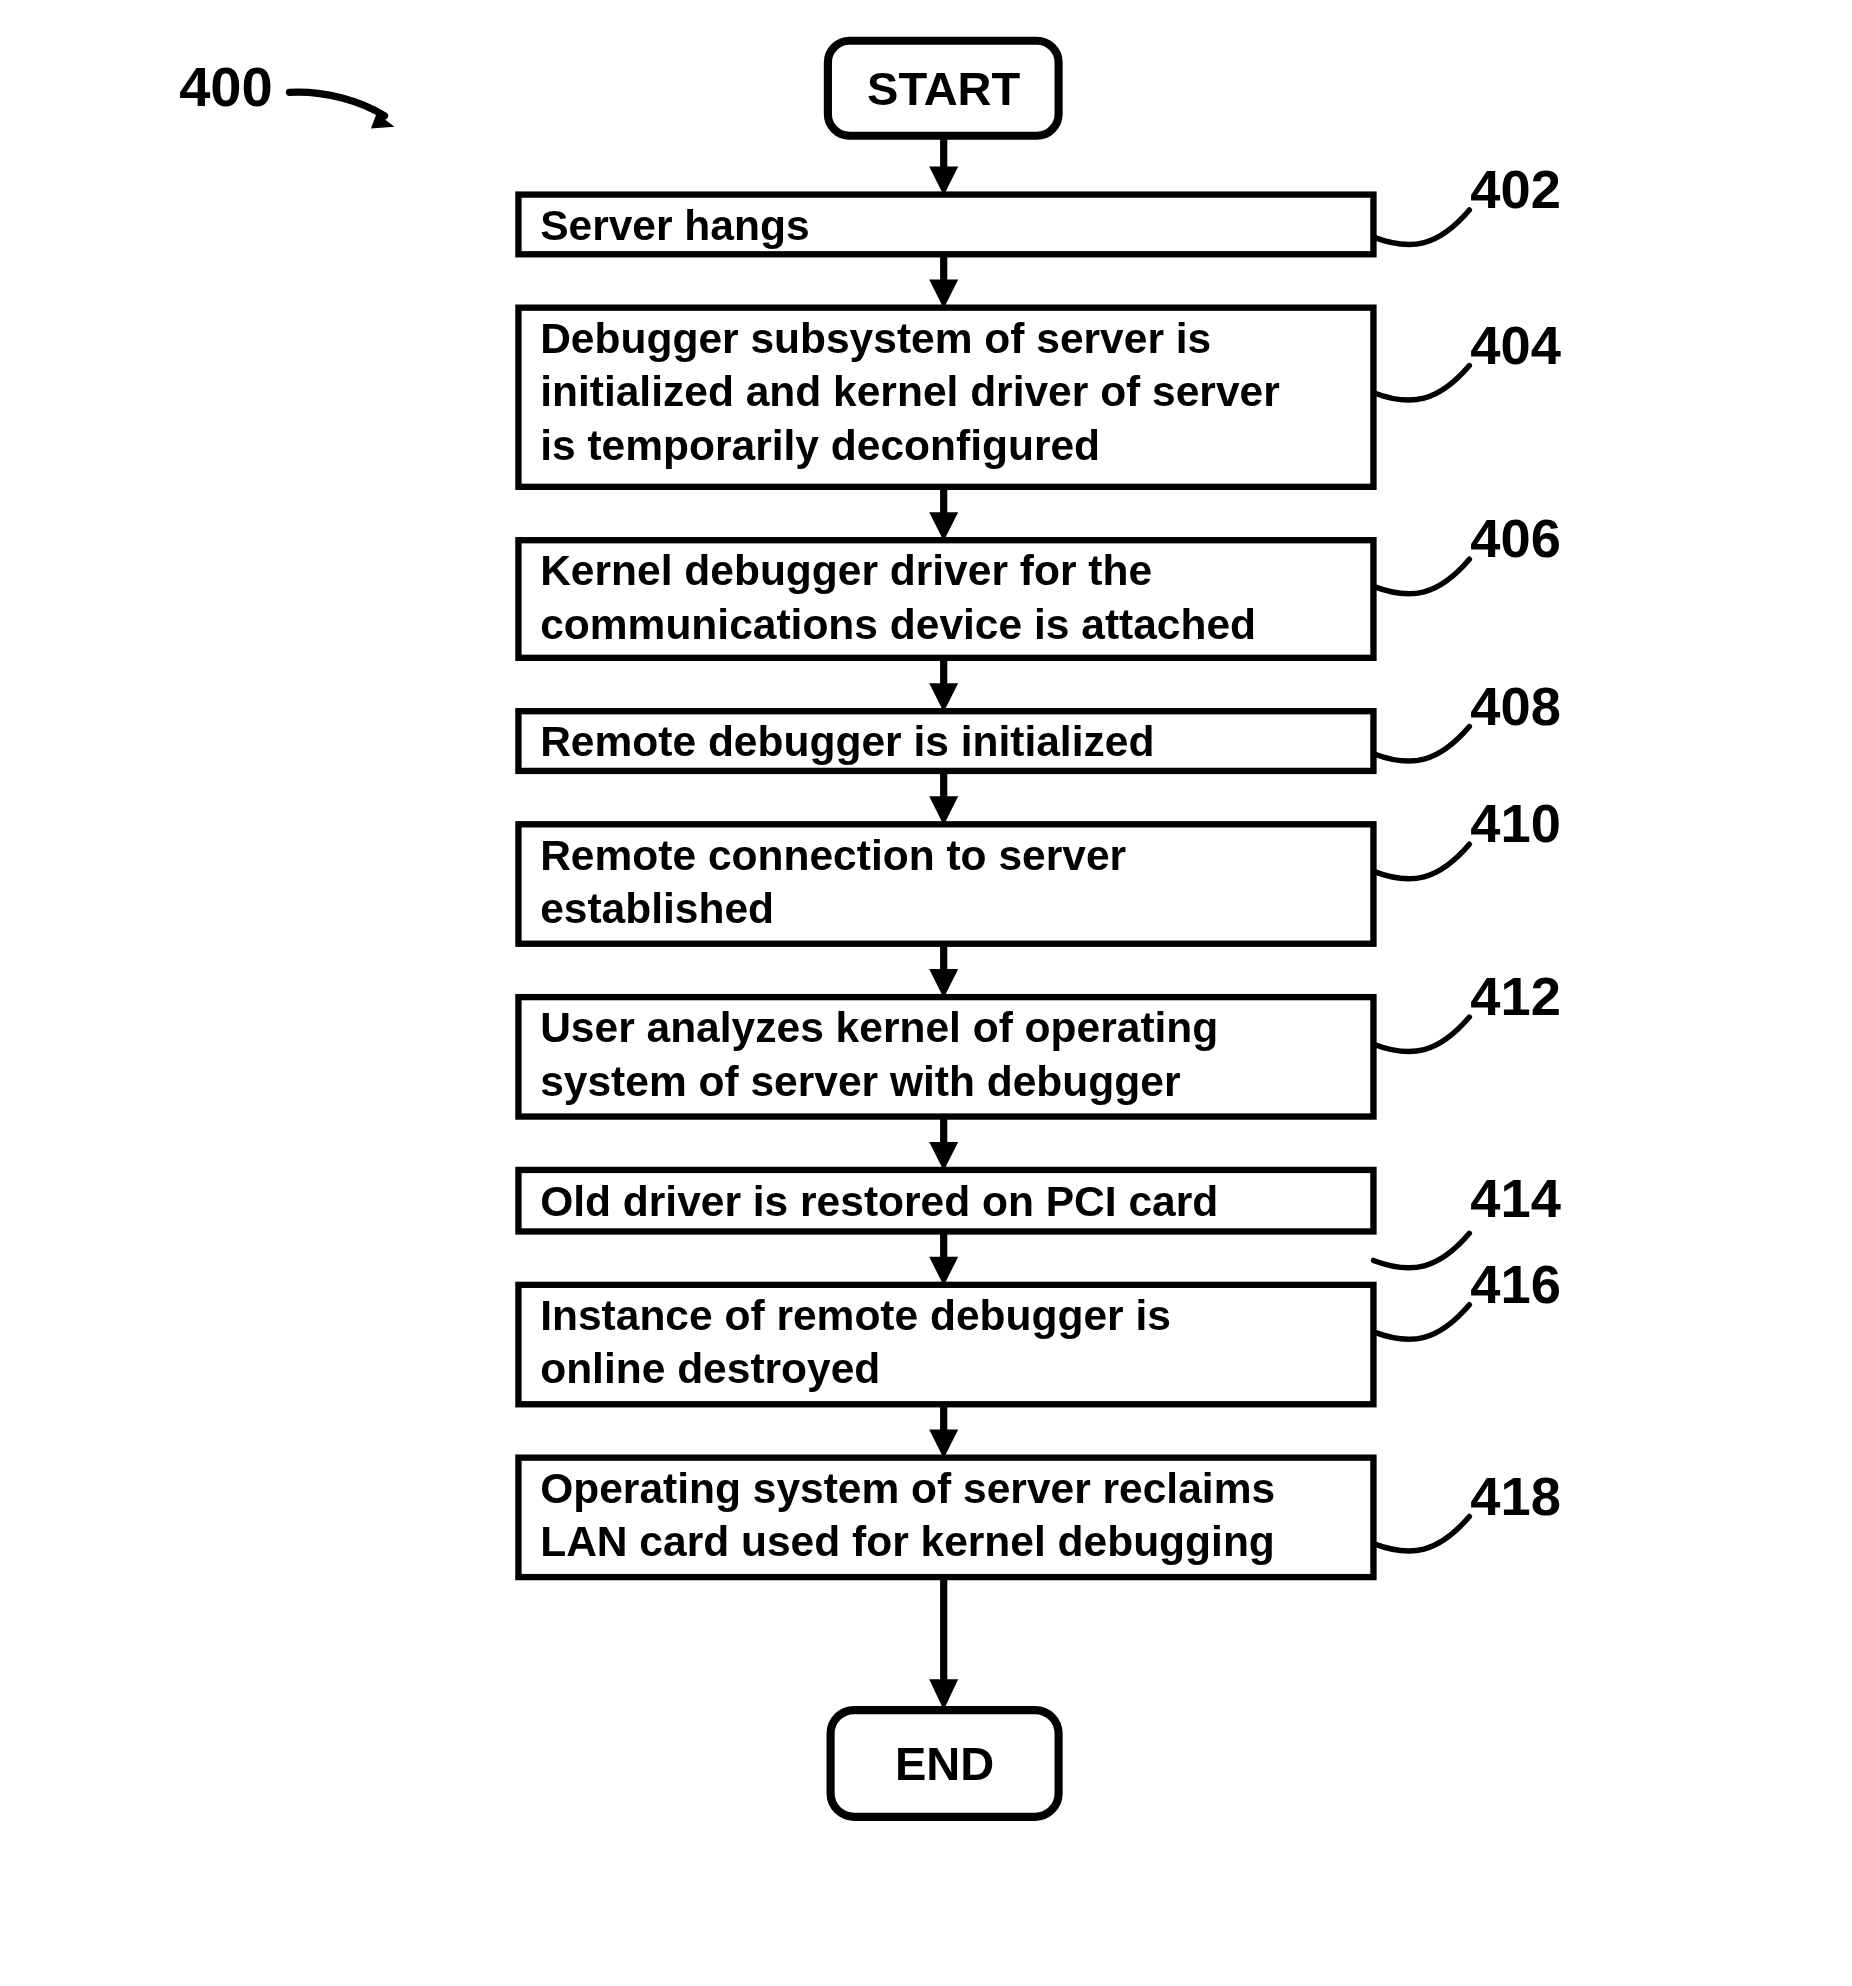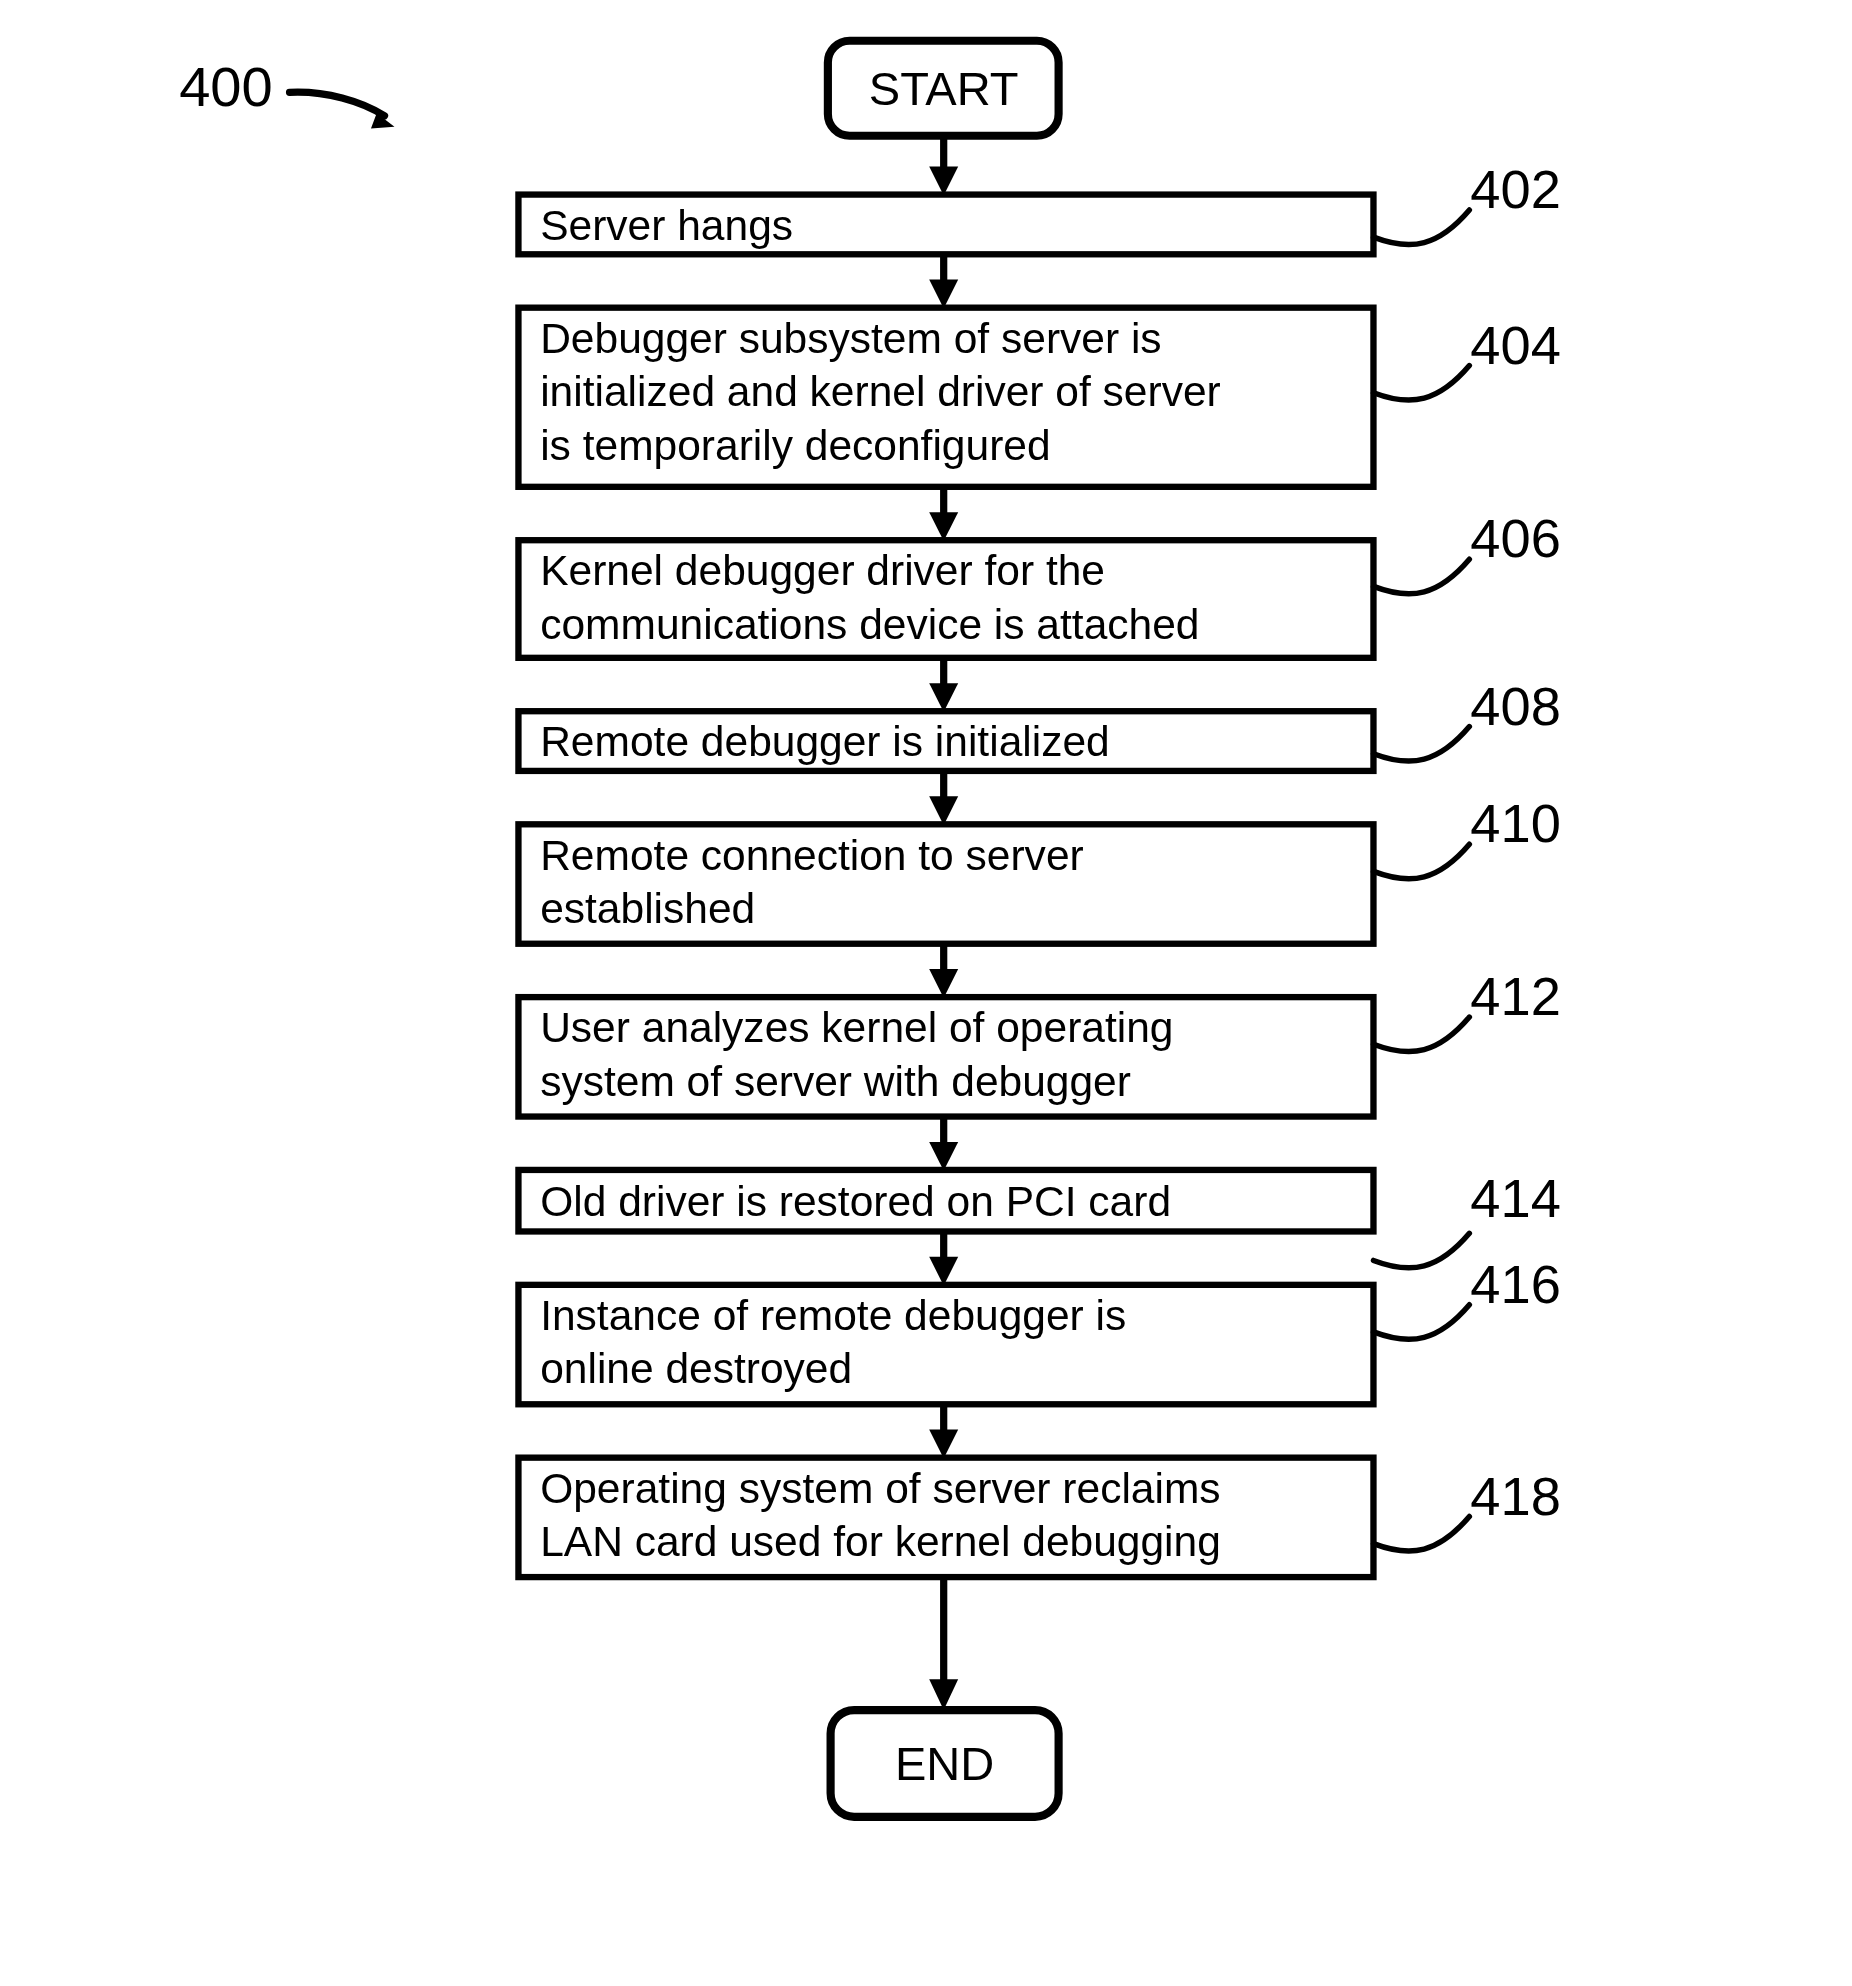--- a/index.html
+++ b/index.html
@@ -11,20 +11,21 @@
     width: 1853px;
     height: 1987px;
     font-family: "Liberation Sans", sans-serif;
     color: #000000;
     overflow: hidden;
   }
   #figure-root {
     position: relative;
     width: 1522px;
     height: 1987px;
+    font-weight: bold;
   }
   svg#flowchart {
     display: block;
     width: 1853px;
     height: 1987px;
   }
   .box-rect {
     fill: #ffffff;
     stroke: #000000;
     stroke-width: 7;

